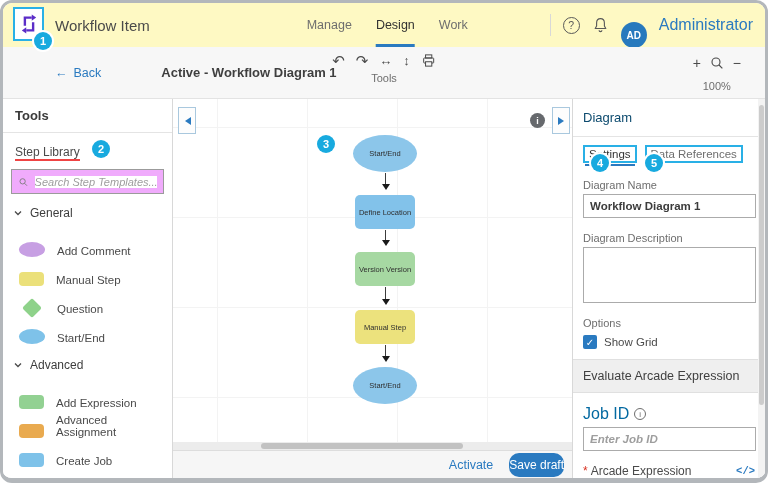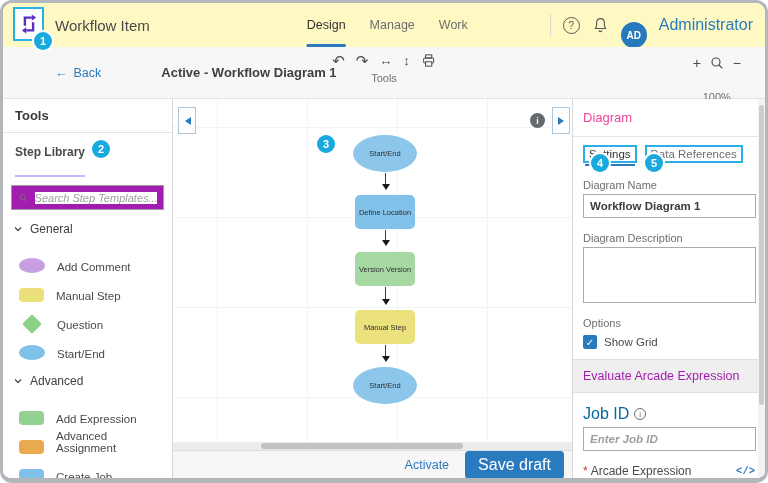--- a/index.html
+++ b/index.html
@@ -30,30 +30,30 @@
   .tbar{ position:relative; height:52px; background:#f7f7f7; border-bottom:1px solid #e3e3e3;
     display:flex; align-items:center; }
   .back{ display:flex; gap:6px; align-items:center; margin-left:52px; color:#2a7ac0; font-size:12.5px; cursor:pointer;}
   .crumb{ margin-left:60px; font-size:13px; font-weight:bold; color:#3f3f3f; }
   .tool-center{ position:absolute; left:50%; top:6px; transform:translateX(-50%); text-align:center;}
   .tool-icons{ display:flex; gap:11px; align-items:center; color:#4a4a4a; font-size:15px;}
   .tool-icons span{ cursor:pointer; line-height:1;}
   .tool-label{ font-size:11px; color:#6e6e6e; margin-top:4px;}
   .zoom-box{ position:absolute; right:24px; top:8px; text-align:center;}
   .zoom-row{ display:flex; gap:8px; align-items:center; color:#4a4a4a; font-size:14px;}
-  .zoom-lvl{ font-size:11px; color:#6e6e6e; margin-top:20px;}
+  .zoom-lvl{ font-size:11px; color:#6e6e6e; margin-top:9px;}
   
   .main{ display:flex; height:379px; }
   
   .lpanel{ width:170px; background:#fff; border-right:1px solid #d8d8d8; overflow:hidden; }
   .lpanel-hdr{ padding:9px 12px; font-size:13px; font-weight:bold; color:#3a3a3a; border-bottom:1px solid #e4e4e4;}
   .ltab-row{ padding:9px 12px 0; }
-  .ltab{ display:inline-block; font-size:12px; color:#4a4a4a; padding-bottom:16px;
-    border-bottom:2px solid #c4b5fd; cursor:pointer;font-weight:bold;}
-  .searchbox{ margin:8px 8px 4px; height:25px; border:1px solid #9b9b9b; background:#a21caf;
+  .ltab{ display:inline-block; font-size:12px; color:#4a4a4a; padding-bottom:0;
+    border-bottom:2px solid #ef4444; cursor:pointer;}
+  .searchbox{ margin:8px 8px 4px; height:25px; border:1px solid #9b9b9b; background:#f0abfc;
     display:flex; align-items:center; padding:0 6px; gap:6px;}
   .searchbox input{ border:none; outline:none; width:100%; font-size:11px; font-family:inherit;}
   .searchbox input::placeholder{ font-style:italic; color:#9e9e9e;}
   .sect-hdr{ display:flex; align-items:center; gap:7px; padding:8px 10px; font-size:12px; color:#3d3d3d; cursor:pointer;}
   .lib-item{ display:flex; align-items:flex-end; gap:12px; padding:0 10px 0 16px; height:29px; cursor:pointer;}
   .lib-item .lbl{ font-size:11.5px; color:#4a4a4a;}
   .shape{ flex:0 0 auto; }
   .sh-ellipse{ width:26px; height:15px; border-radius:50%; }
   .sh-rect{ width:25px; height:14px; border-radius:4px; }
   .sh-diamond{ width:14px; height:14px; transform:rotate(45deg); border-radius:2px; margin:0 6px; }
@@ -75,43 +75,43 @@
   .nd-ellipse{ width:64px; height:37px; border-radius:50%; }
   .nd-rect{ width:60px; height:34px; border-radius:5px; }
   .arrow{ position:absolute; width:1px; background:#3c3c3c;}
   .arrow::after{ content:''; position:absolute; bottom:-6px; left:-3.5px;
     border:4px solid transparent; border-top:6px solid #1a1a1a;}
   .hscroll{ height:8px; background:#ececec; position:relative;}
   .hthumb{ position:absolute; left:88px; width:202px; top:1px; bottom:1px; background:#c2c2c2; border-radius:3px;}
   .footer{ height:28px; background:#f6f6f6; border-top:1px solid #ddd;
     display:flex; align-items:center; justify-content:flex-end; gap:16px; padding-right:8px;}
   .activate{ font-size:12.5px; color:#2a7ac0; cursor:pointer;}
-  .save-btn{ background:#2a7ac0; color:#fff; border:none; font-family:inherit; font-size:16px;
-    padding:5px 13px; border-radius:4px; cursor:pointer;}
+  .save-btn{ background:#2a7ac0; color:#fff; border:none; font-family:inherit; font-size:12px;
+    padding:5px 0; border-radius:10px; cursor:pointer;}
   
   .rpanel{ position:relative; width:193px; background:#fff; border-left:1px solid #d8d8d8; overflow:hidden;}
-  .rpanel-hdr{ padding:11px 10px; font-size:13px; color:#ec4899; border-bottom:1px solid #e4e4e4;}
+  .rpanel-hdr{ padding:11px 10px; font-size:13px; color:#0c4a6e; border-bottom:1px solid #e4e4e4;}
   .rtabs{ display:flex; gap:8px; margin:8px 10px 0;}
   .rtab{ font-size:11.5px; color:#6e6e6e; border:2px solid #29b0e6; padding:1px 4px; cursor:pointer; white-space:nowrap;}
   .rtab.active{ color:#323232; position:relative;}
   .rtab.active::after{ content:''; position:absolute; left:0; right:0; bottom:-5px; height:2px; background:#2a7ac0;}
   .fld-label{ font-size:11px; color:#6e6e6e; margin:14px 10px 3px;}
   .fld-label.first{ margin-top:16px;}
   .txt-input{ display:block; width:173px; margin:0 10px; height:24px; border:1px solid #ababab;
     font-size:11.5px; font-family:inherit; padding:0 6px; color:#3c3c3c; outline:none;font-weight:bold;}
   .txt-input::placeholder, textarea::placeholder{ font-style:italic; color:#9e9e9e;}
   textarea{ display:block; width:173px; margin:0 10px; border:1px solid #ababab; resize:none;
     font-family:inherit; font-size:11.5px; padding:4px 6px; outline:none;}
   .ta-desc{ height:56px;}
   .chk-row{ display:flex; align-items:center; gap:7px; margin:6px 10px 10px; cursor:pointer;}
   .chk{ width:14px; height:14px; background:#2a7ac0; border-radius:2px; color:#fff; font-size:10px;
     display:flex; align-items:center; justify-content:center;}
   .chk-lbl{ font-size:11.5px; color:#4a4a4a;}
   .sect2{ background:#efefef; border-top:1px solid #e0e0e0; border-bottom:1px solid #e0e0e0;
-    padding:9px 10px; font-size:12.5px; color:#a21caf;}
+    padding:9px 10px; font-size:12.5px; color:#404040;}
   .jobid-row{ display:flex; align-items:center; gap:5px; margin:12px 10px 4px;}
   .jobid-lbl{ font-size:16px; color:#0369a1;}
   .i-out{ width:12px; height:12px; border-radius:50%; border:1px solid #6e6e6e; color:#6e6e6e;
     font-size:8px; display:flex; align-items:center; justify-content:center;}
   .arcade-row{ display:flex; align-items:center; margin:13px 10px 4px;}
   .req{ color:#d83020; font-size:12px; margin-right:3px;}
   .arcade-lbl{ font-size:12px; color:#4a4a4a;}
   .code-ic{ margin-left:auto; font-size:10.5px; font-weight:bold; color:#2a7ac0;
     font-family:"Liberation Mono", monospace; cursor:pointer;}
   .vscroll{ position:absolute; right:0; top:0; bottom:0; width:7px; background:#f3f3f3;}
@@ -131,22 +131,22 @@
     <div class="logo-box">
       <svg width="22" height="22" viewBox="0 0 24 24">
         <path d="M15 5 H7.5 V14" fill="none" stroke="#5b2dc8" stroke-width="2.6"></path>
         <polygon points="15,1.6 19.8,5 15,8.4" fill="#5b2dc8"></polygon>
         <path d="M9 19 H16.5 V10" fill="none" stroke="#5b2dc8" stroke-width="2.6"></path>
         <polygon points="9,15.6 4.2,19 9,22.4" fill="#5b2dc8"></polygon>
       </svg>
     </div>
     <div class="app-title">Workflow Item</div>
     <div class="hdr-tabs">
+      <div class="hdr-tab">Manage</div>
       <div class="hdr-tab active">Design</div>
-      <div class="hdr-tab">Manage</div>
       <div class="hdr-tab">Work</div>
     </div>
     <div class="hdr-right">
       <div class="vdiv"></div>
       <div class="qicon">?</div>
       <svg width="17" height="18" viewBox="0 0 24 24">
         <path d="M12 3 C8.7 3 6.5 5.5 6.5 9 V13.5 L4.5 17 H19.5 L17.5 13.5 V9 C17.5 5.5 15.3 3 12 3 Z" fill="none" stroke="#595959" stroke-width="1.6" stroke-linejoin="round"></path>
         <path d="M10 19.5 C10 20.6 10.9 21.3 12 21.3 C13.1 21.3 14 20.6 14 19.5" fill="none" stroke="#595959" stroke-width="1.6"></path>
       </svg>
       <div class="avatar">AD</div>

